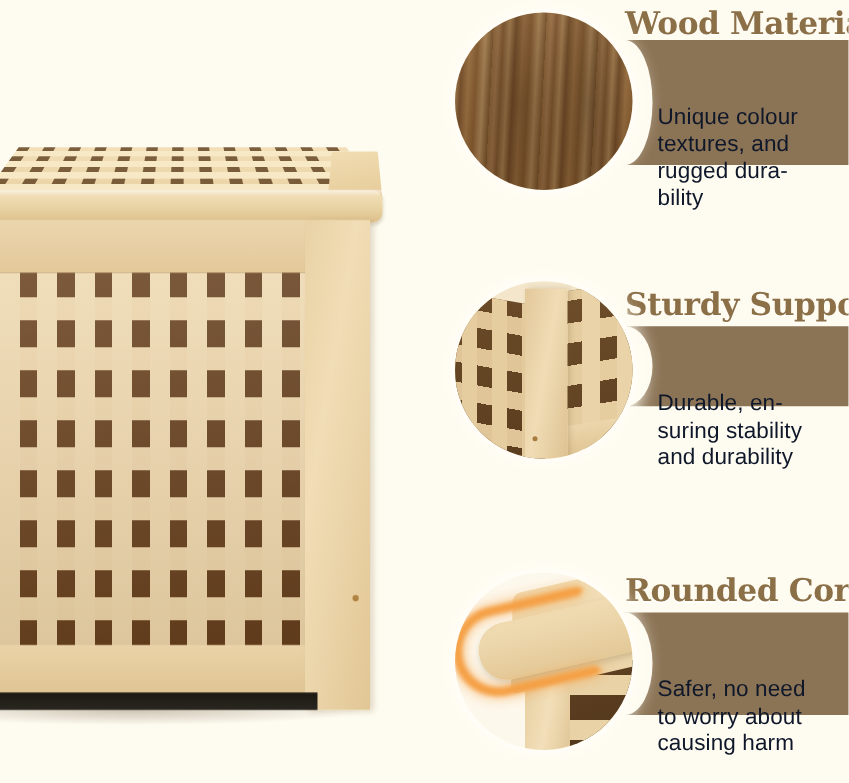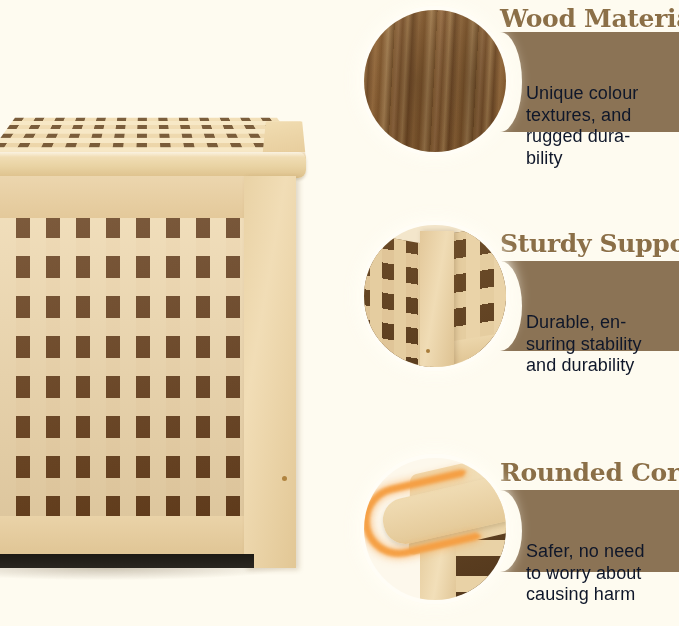--- a/index.html
+++ b/index.html
@@ -300,21 +300,21 @@
     background:#8b7355;
     color:#0f172a;
     font-family:Liberation Sans, sans-serif;
     font-size:18px;
     line-height:21.5px;
     letter-spacing:0.1px;
     padding:8px 14px 8px 0;
     white-space:pre-line;
   }
   .callout-1 .desc-plate { top:32px;  left:126px; height:100px; padding-left:48px; }
-  .callout-2 .desc-plate { top:46px;  left:126px; height:90px;  padding-left:48px; }
+  .callout-2 .desc-plate { top:46px;  left:126px; height:64px;  padding-left:48px; }
   .callout-3 .desc-plate { top:42px;  left:126px; height:82px;  padding-left:48px; }
 
   
   .plate-notch {
     position:absolute;
     left:0; top:0;
     width:44px; height:100%;
     background:#fefbf0;
     border-radius:0 50% 50% 0 / 0 50% 50% 0;
   }

